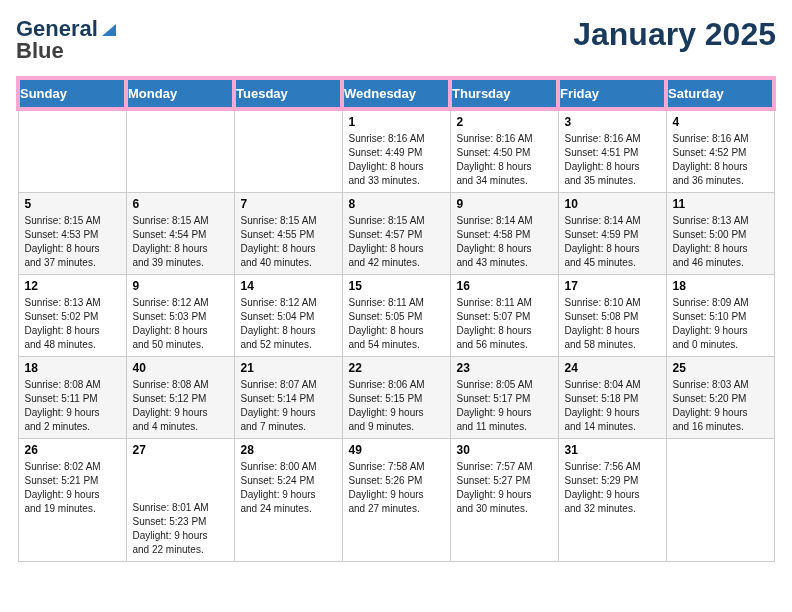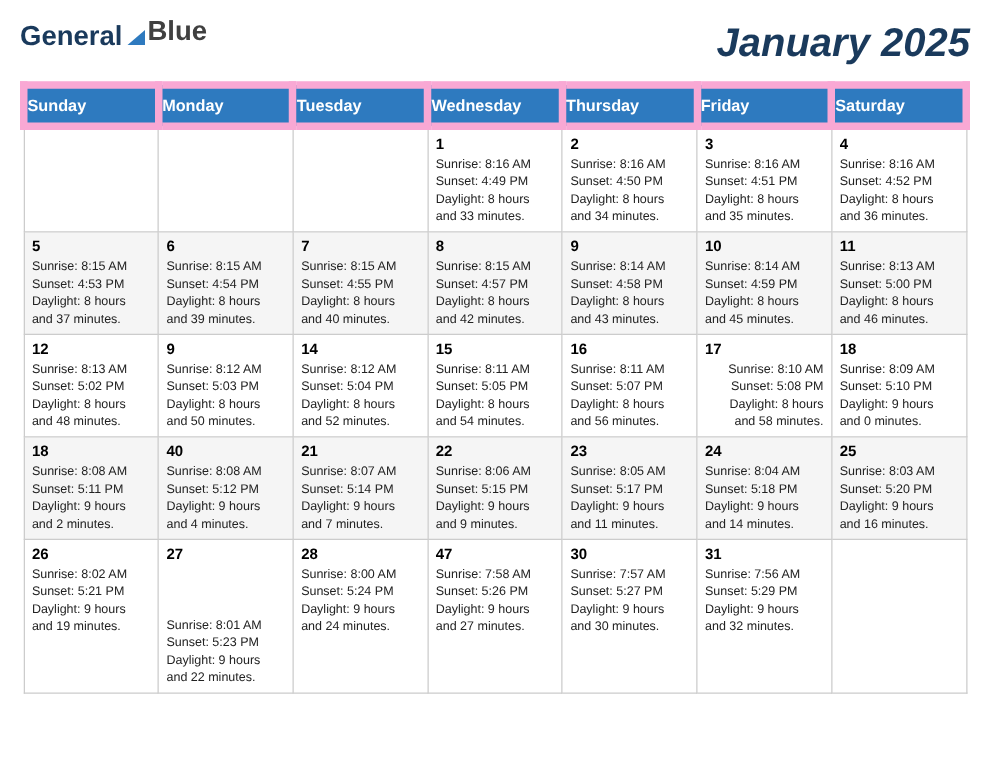--- a/index.html
+++ b/index.html
@@ -11,30 +11,30 @@
       padding: 16px;
     }
     .header {
       display: flex;
       justify-content: space-between;
       align-items: flex-start;
       margin-bottom: 12px;
     }
     .logo {
       display: flex;
+      flex-direction: column;
       align-items: flex-start;
       justify-content: flex-end;
     }
     .logo-line {
       display: flex;
       align-items: center;
     }
     .title-block {
       text-align: right;
-      font-style: italic;
     }
     .month-title {
       font-size: 32px;
       font-weight: bold;
       color: #1a3a5c;
     }
     .location-title {
       font-size: 16px;
       color: #333;
     }
@@ -42,21 +42,21 @@
       width: 100%;
       border-collapse: collapse;
       border: 1px solid #ccc;
     }
     .calendar th {
       background-color: #2e7abf;
       color: #fff;
       text-align: left;
       padding: 6px 0;
       font-size: 13px;
-      border: 6px solid #f9a8d4;
+      border: 4px solid #f9a8d4;
       margin-top: 36px;
     }
     .calendar td {
       width: calc(100% / 7);
       vertical-align: top;
       padding: 4px 6px;
       border: 1px solid #ccc;
       min-height: 80px;
       font-size: 11px;
       background: #fff;
@@ -225,21 +225,21 @@
         </td>
         <td>
           <span class="day-number">16</span>
           <div class="day-info" style="white-space: pre-line;">Sunrise: 8:11 AM
 Sunset: 5:07 PM
 Daylight: 8 hours
 and 56 minutes.</div>
         </td>
         <td>
           <span class="day-number">17</span>
-          <div class="day-info" style="white-space: pre-line; text-align: right;">Sunrise: 8:10 AM
+          <div class="day-info" style="white-space: pre-line;">Sunrise: 8:10 AM
 Sunset: 5:08 PM
 Daylight: 8 hours
 and 58 minutes.</div>
         </td>
         <td>
           <span class="day-number">18</span>
           <div class="day-info" style="white-space: pre-line;">Sunrise: 8:09 AM
 Sunset: 5:10 PM
 Daylight: 9 hours
 and 0 minutes.</div>
@@ -312,21 +312,21 @@
 and 22 minutes.</div>
         </td>
         <td>
           <span class="day-number">28</span>
           <div class="day-info" style="white-space: pre-line;">Sunrise: 8:00 AM
 Sunset: 5:24 PM
 Daylight: 9 hours
 and 24 minutes.</div>
         </td>
         <td>
-          <span class="day-number">47</span>
+          <span class="day-number">49</span>
           <div class="day-info" style="white-space: pre-line;">Sunrise: 7:58 AM
 Sunset: 5:26 PM
 Daylight: 9 hours
 and 27 minutes.</div>
         </td>
         <td>
           <span class="day-number">30</span>
           <div class="day-info" style="white-space: pre-line;">Sunrise: 7:57 AM
 Sunset: 5:27 PM
 Daylight: 9 hours

